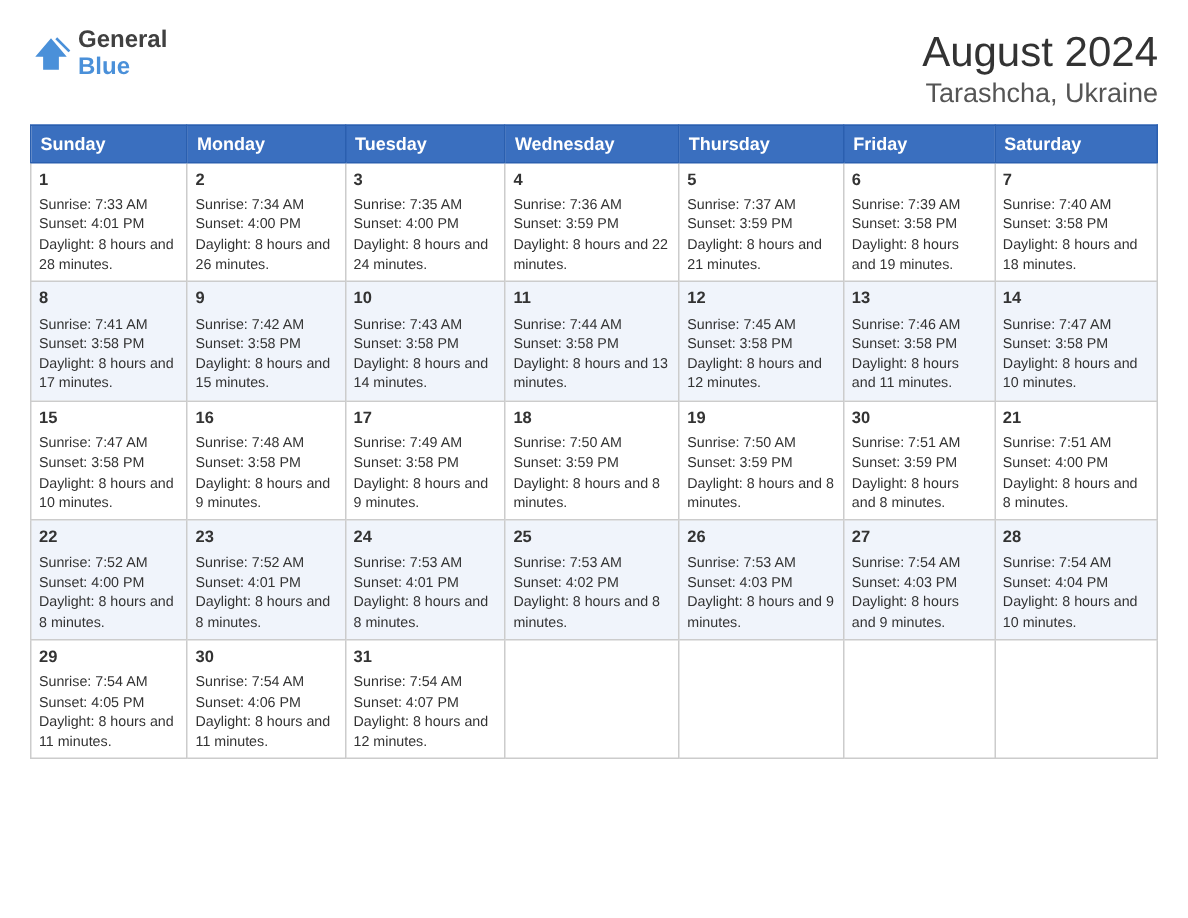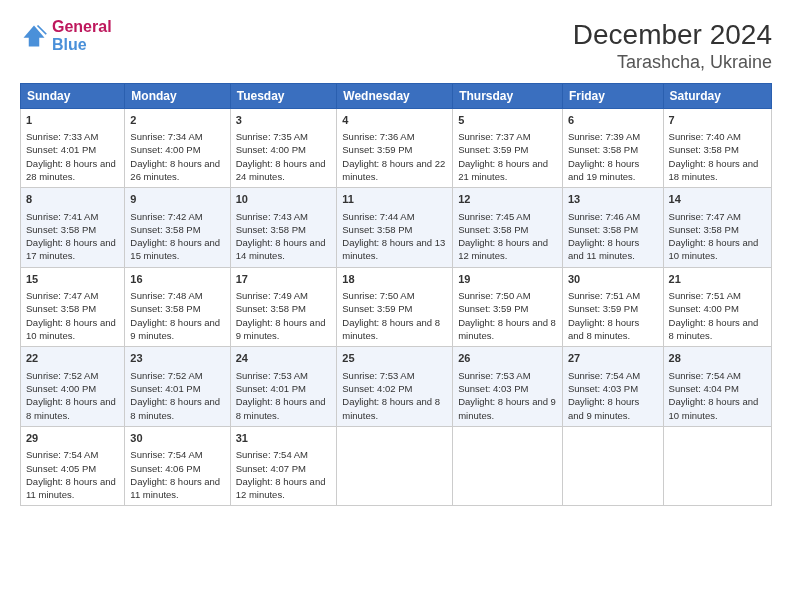--- a/index.html
+++ b/index.html
@@ -27,21 +27,21 @@
       align-items: center;
       gap: 4px;
     }
     .logo-text {
       font-size: 16px;
       font-weight: bold;
       color: #333;
       line-height: 1.1;
     }
     .logo-text span {
-      color: #be185d;
+      color: #404040;
     }
     .logo-icon {
       width: 28px;
       height: 28px;
     }
     .title-block {
       text-align: right;
     }
     .main-title {
       font-size: 28px;
@@ -109,21 +109,21 @@
         <rect x="0" y="0" width="32" height="32" fill="white"></rect>
         <polygon points="16,4 28,18 22,18 22,28 10,28 10,18 4,18" fill="#4a90d9"></polygon>
         <polygon points="20,4 30,14" stroke="#4a90d9" stroke-width="2" fill="none"></polygon>
       </svg>
       <div class="logo-text">
         <div><span>General</span></div>
         <div><span style="color:#4a90d9">Blue</span></div>
       </div>
     </div>
     <div class="title-block">
-      <div class="main-title">December 2024</div>
+      <div class="main-title">August 2024</div>
       <div class="subtitle">Tarashcha, Ukraine</div>
     </div>
   </div>
 
   <table>
     <thead>
       <tr>
         <th>Sunday</th>
         <th>Monday</th>
         <th>Tuesday</th>

